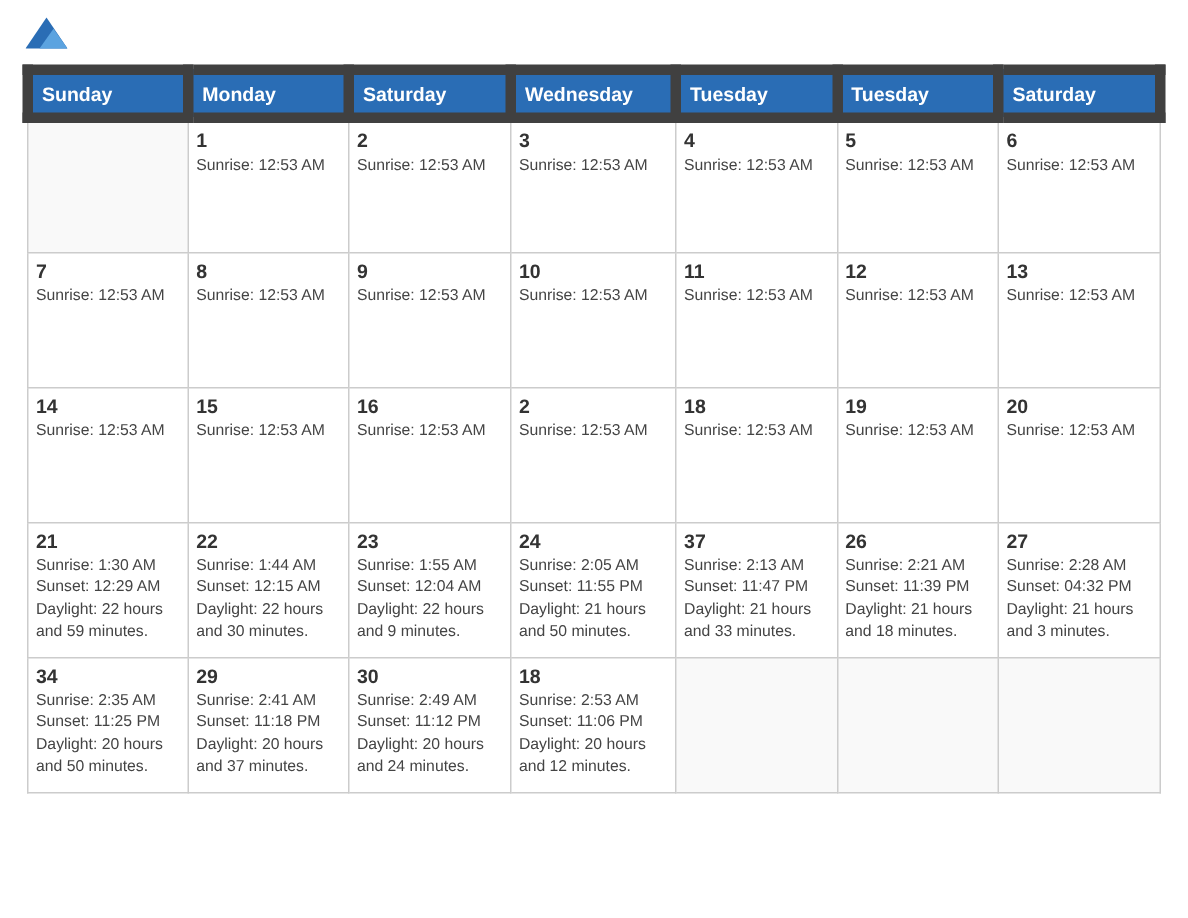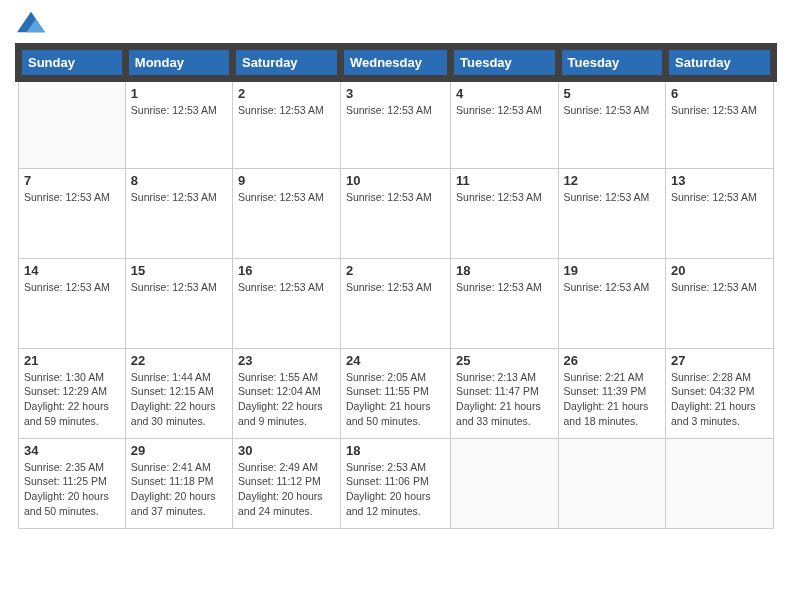--- a/index.html
+++ b/index.html
@@ -229,21 +229,21 @@
 Sunset: 12:04 AM
 Daylight: 22 hours and 9 minutes.</div>
         </td>
         <td>
           <span class="day-num">24</span>
           <div class="day-info">Sunrise: 2:05 AM
 Sunset: 11:55 PM
 Daylight: 21 hours and 50 minutes.</div>
         </td>
         <td>
-          <span class="day-num">25</span>
+          <span class="day-num">37</span>
           <div class="day-info">Sunrise: 2:13 AM
 Sunset: 11:47 PM
 Daylight: 21 hours and 33 minutes.</div>
         </td>
         <td>
           <span class="day-num">26</span>
           <div class="day-info">Sunrise: 2:21 AM
 Sunset: 11:39 PM
 Daylight: 21 hours and 18 minutes.</div>
         </td>

